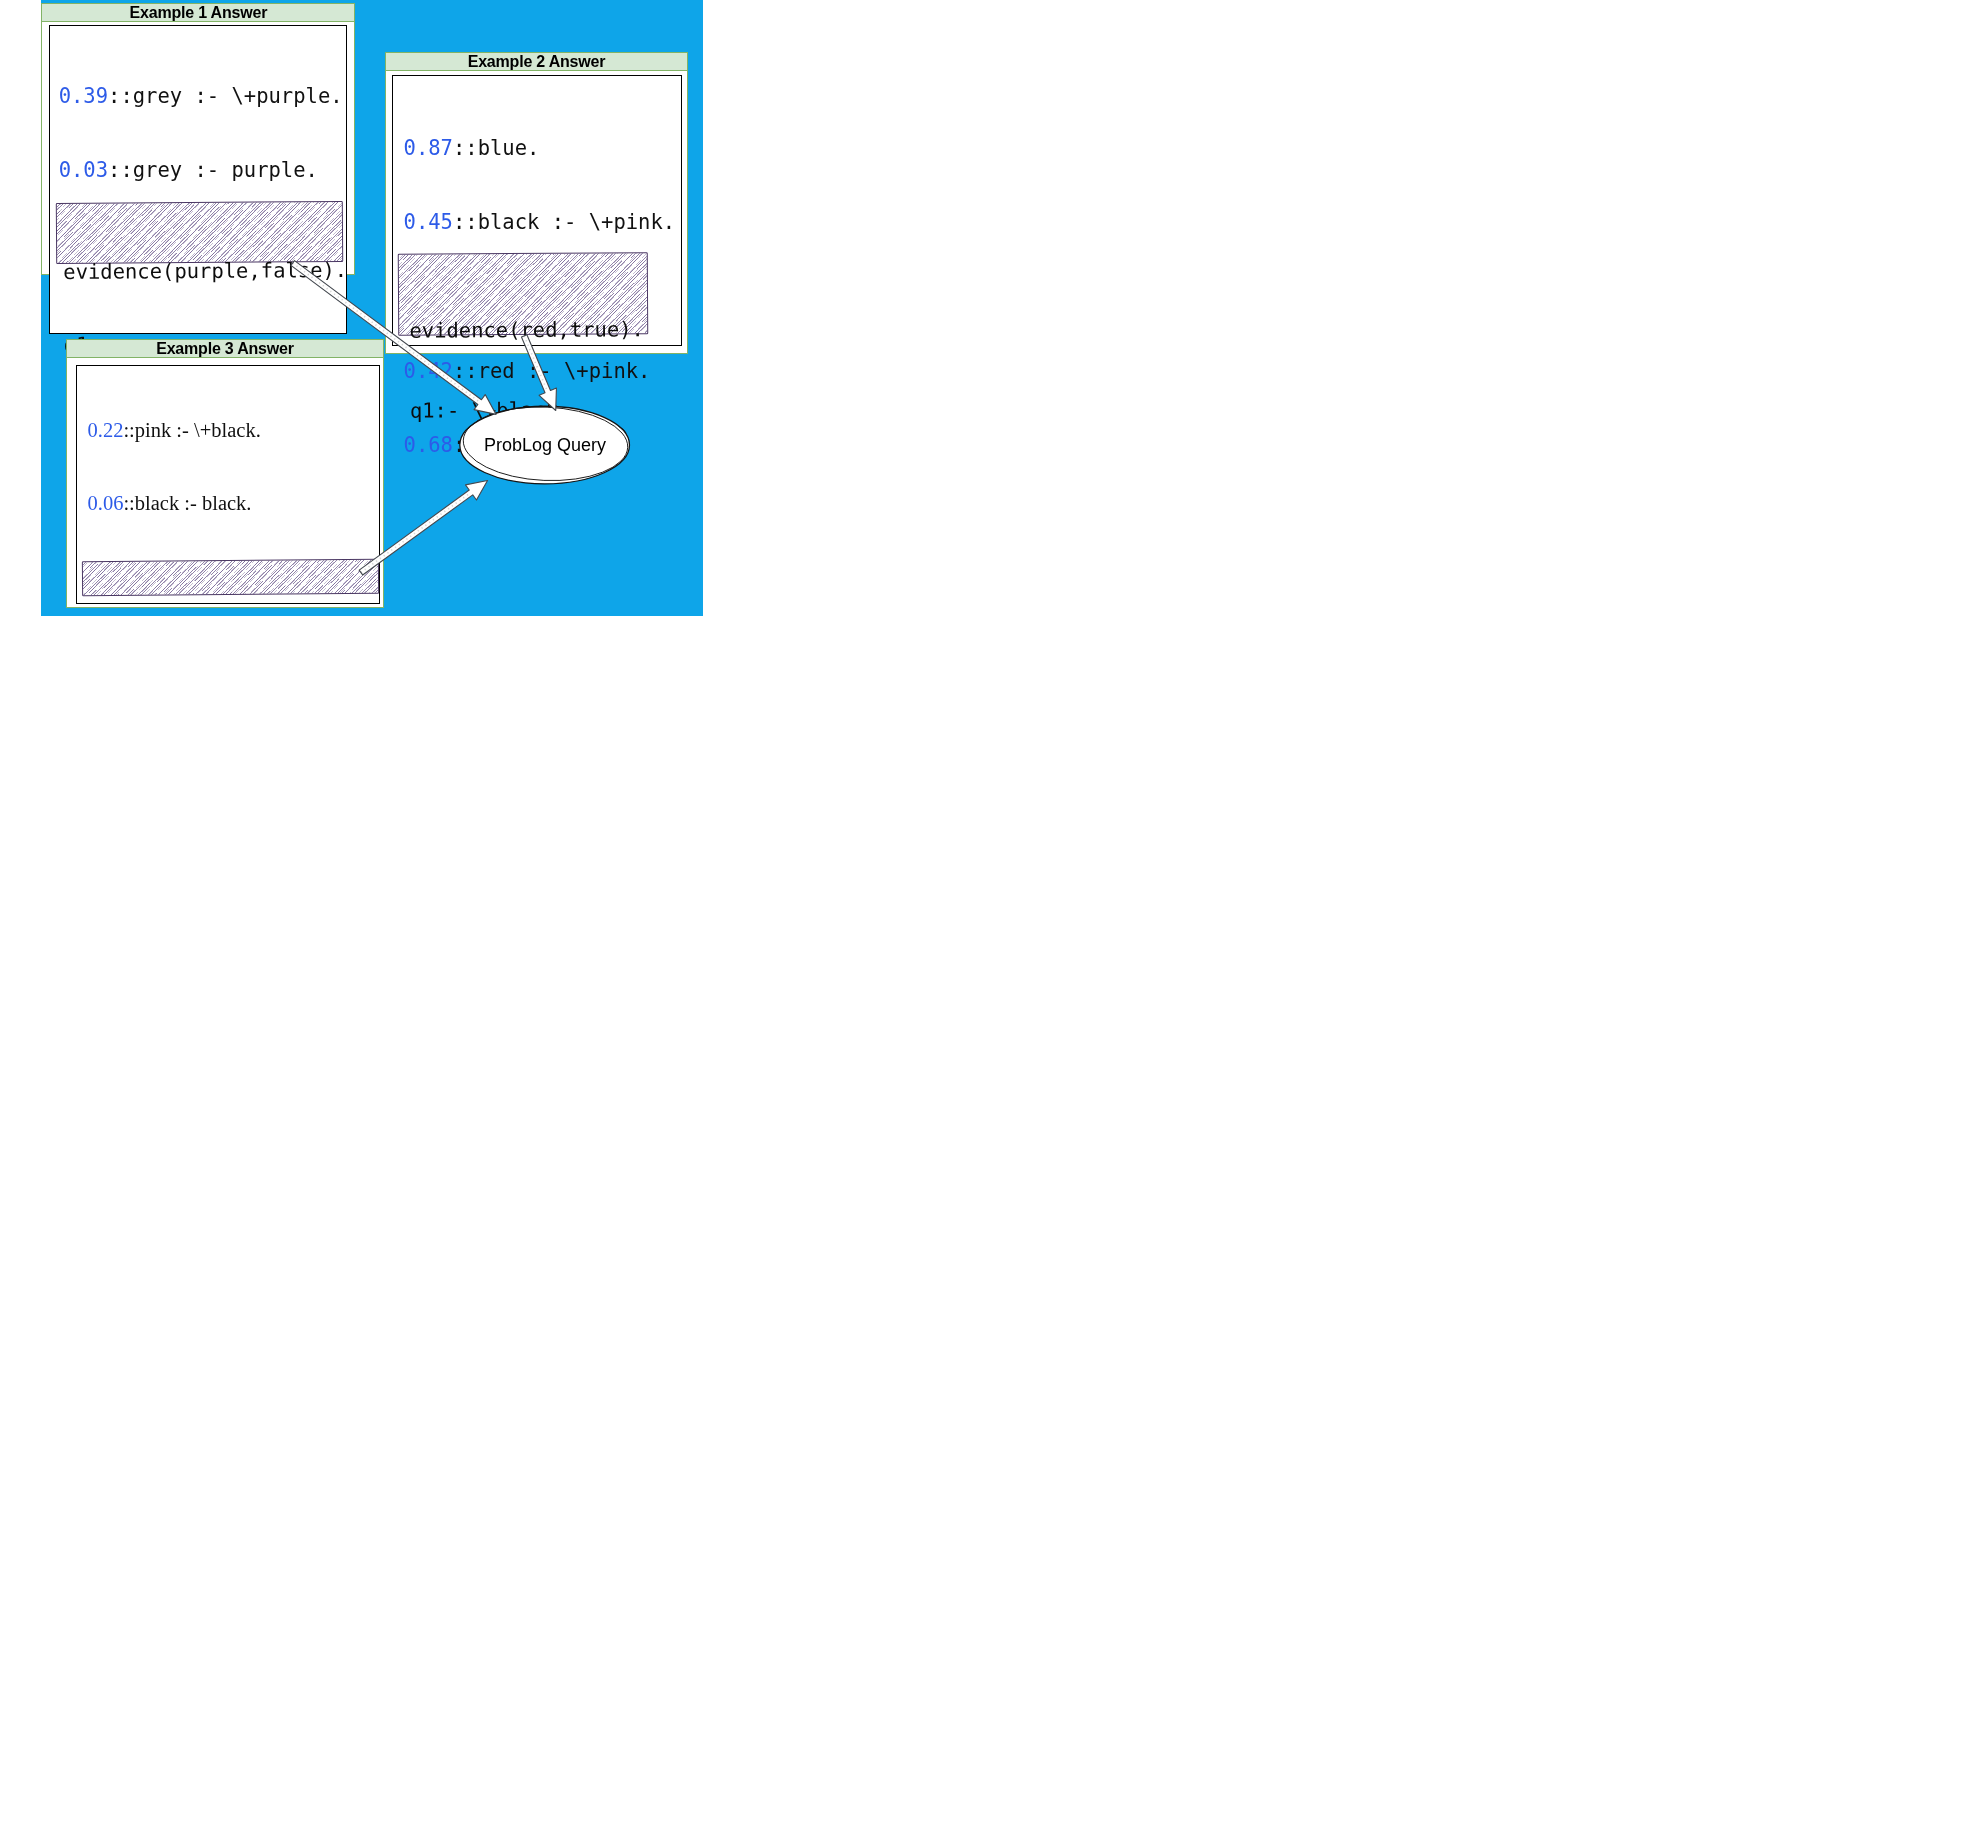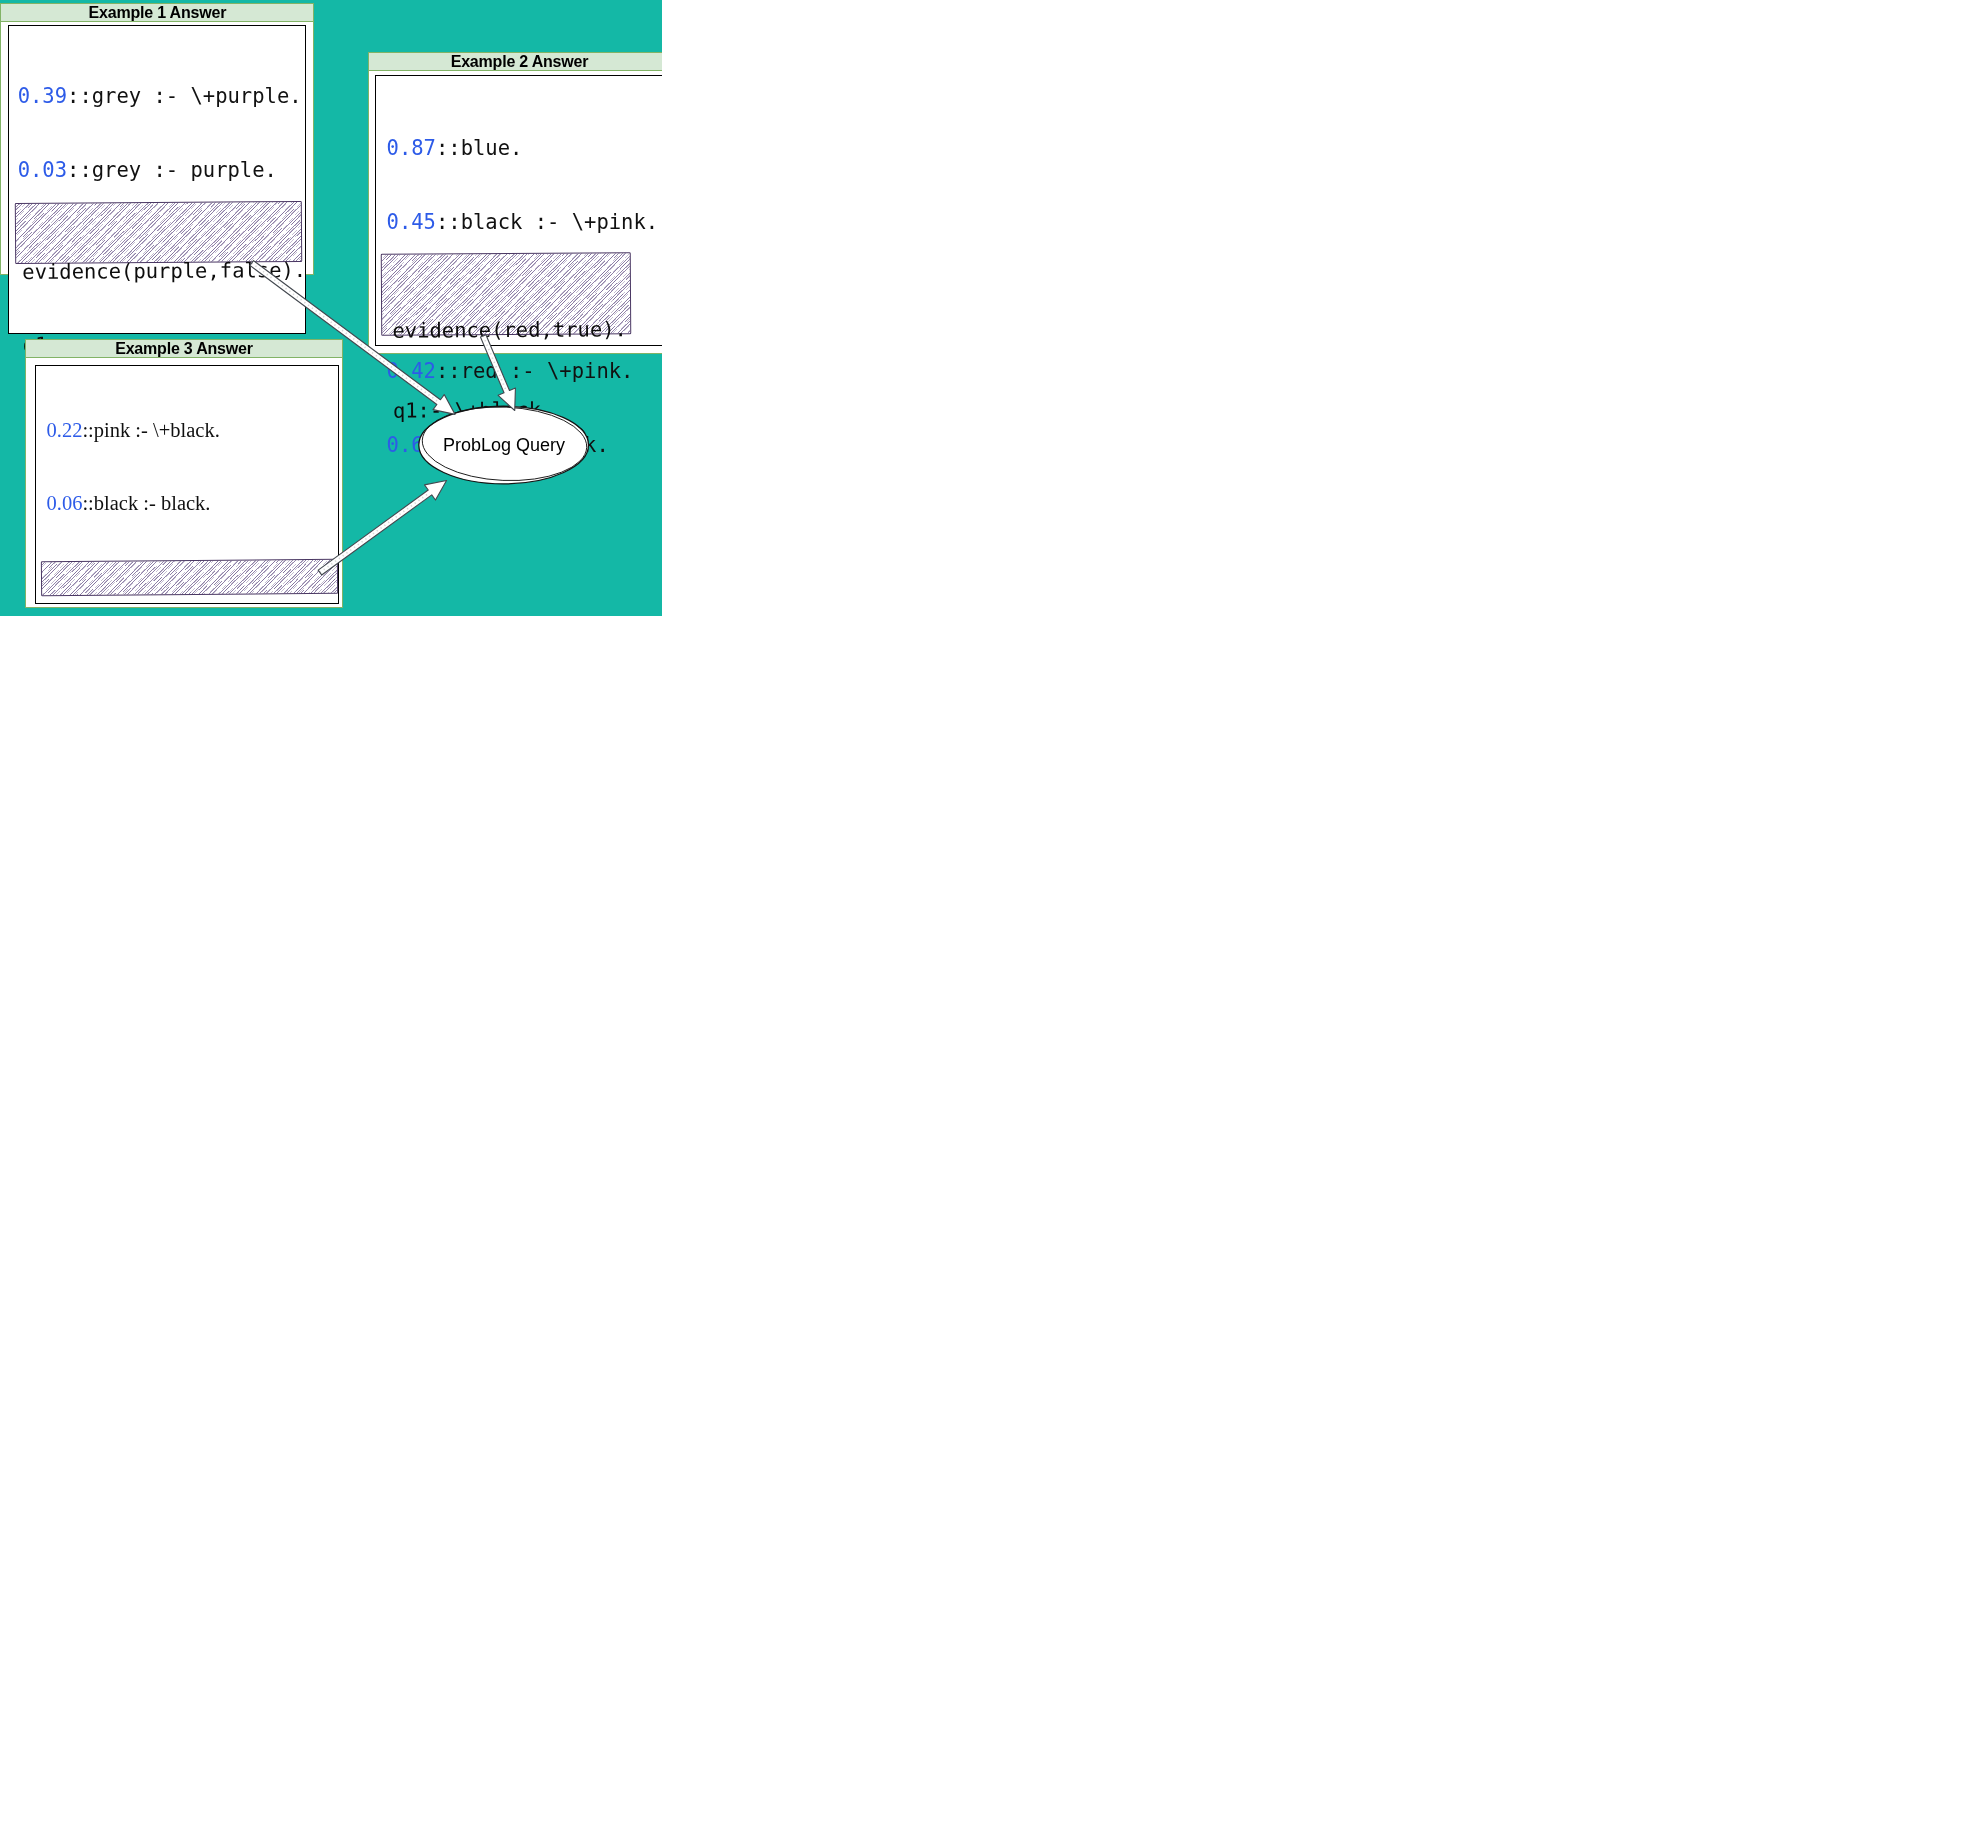--- a/index.html
+++ b/index.html
@@ -1,18 +1,19 @@
 <!DOCTYPE html>
 <html style="font-size:6.8px"><head>
 <meta charset="utf-8">
 <style>
   html,body{margin:0;padding:0;background:#ffffff;}
   #canvas{
-    position:relative;width:662px;height:616px;background:#14b8a6;overflow:hidden;
+    position:relative;width:662px;height:616px;background:#0ea5e9;overflow:hidden;
     font-family:"Liberation Sans",sans-serif;
+    margin-left:41px;
   }
   
   .panel{position:absolute;border:0.9px solid #82b366;background:#ffffff;box-sizing:border-box;}
   .panel-header{
     position:relative;height:17px;background:#d5e8d4;border-bottom:0.9px solid #82b366;
     display:flex;align-items:center;justify-content:center;overflow:visible;
   }
   .panel-title{
     font-weight:bold;font-size:16px;line-height:17px;color:#000;white-space:nowrap;
     letter-spacing:-0.2px;
@@ -59,21 +60,21 @@
       <div class="code-line"><span class="prob">0.39</span><span>::grey :- \+purple.</span></div>
       <div class="code-line"><span class="prob">0.03</span><span>::grey :- purple.</span></div>
       <div class="code-line"><span class="prob">0.55</span><span>::purple.</span></div>
     </div>
     <div class="highlight" style="left:13.6px;top:198px;width:287px;height:61px;padding:7.7px 0 0 6px;transform:rotate(-0.4deg);">
       <div class="hl-line" style="line-height:25.6px;">evidence(purple,false).</div>
       <div class="hl-line" style="line-height:25.6px;">q1:- grey.</div>
     </div>
   </div>
 
-  <div class="panel" style="left:368px;top:52px;width:303px;height:302px;">
+  <div class="panel" style="left:344px;top:52px;width:303px;height:302px;">
     <div class="panel-header">
       <span class="panel-title">Example 2 Answer</span>
     </div>
     <div class="code-box lh2" style="left:6.4px;top:22px;width:290px;height:271px;padding:10.7px 0 0 10.2px;">
       <div class="code-line"><span class="prob">0.87</span><span>::blue.</span></div>
       <div class="code-line"><span class="prob">0.45</span><span>::black :- \+pink.</span></div>
       <div class="code-line"><span class="prob">0.62</span><span>::black :- pink.</span></div>
       <div class="code-line"><span class="prob">0.42</span><span>::red :- \+pink.</span></div>
       <div class="code-line"><span class="prob">0.68</span><span>::red :- pink.</span></div>
     </div>

